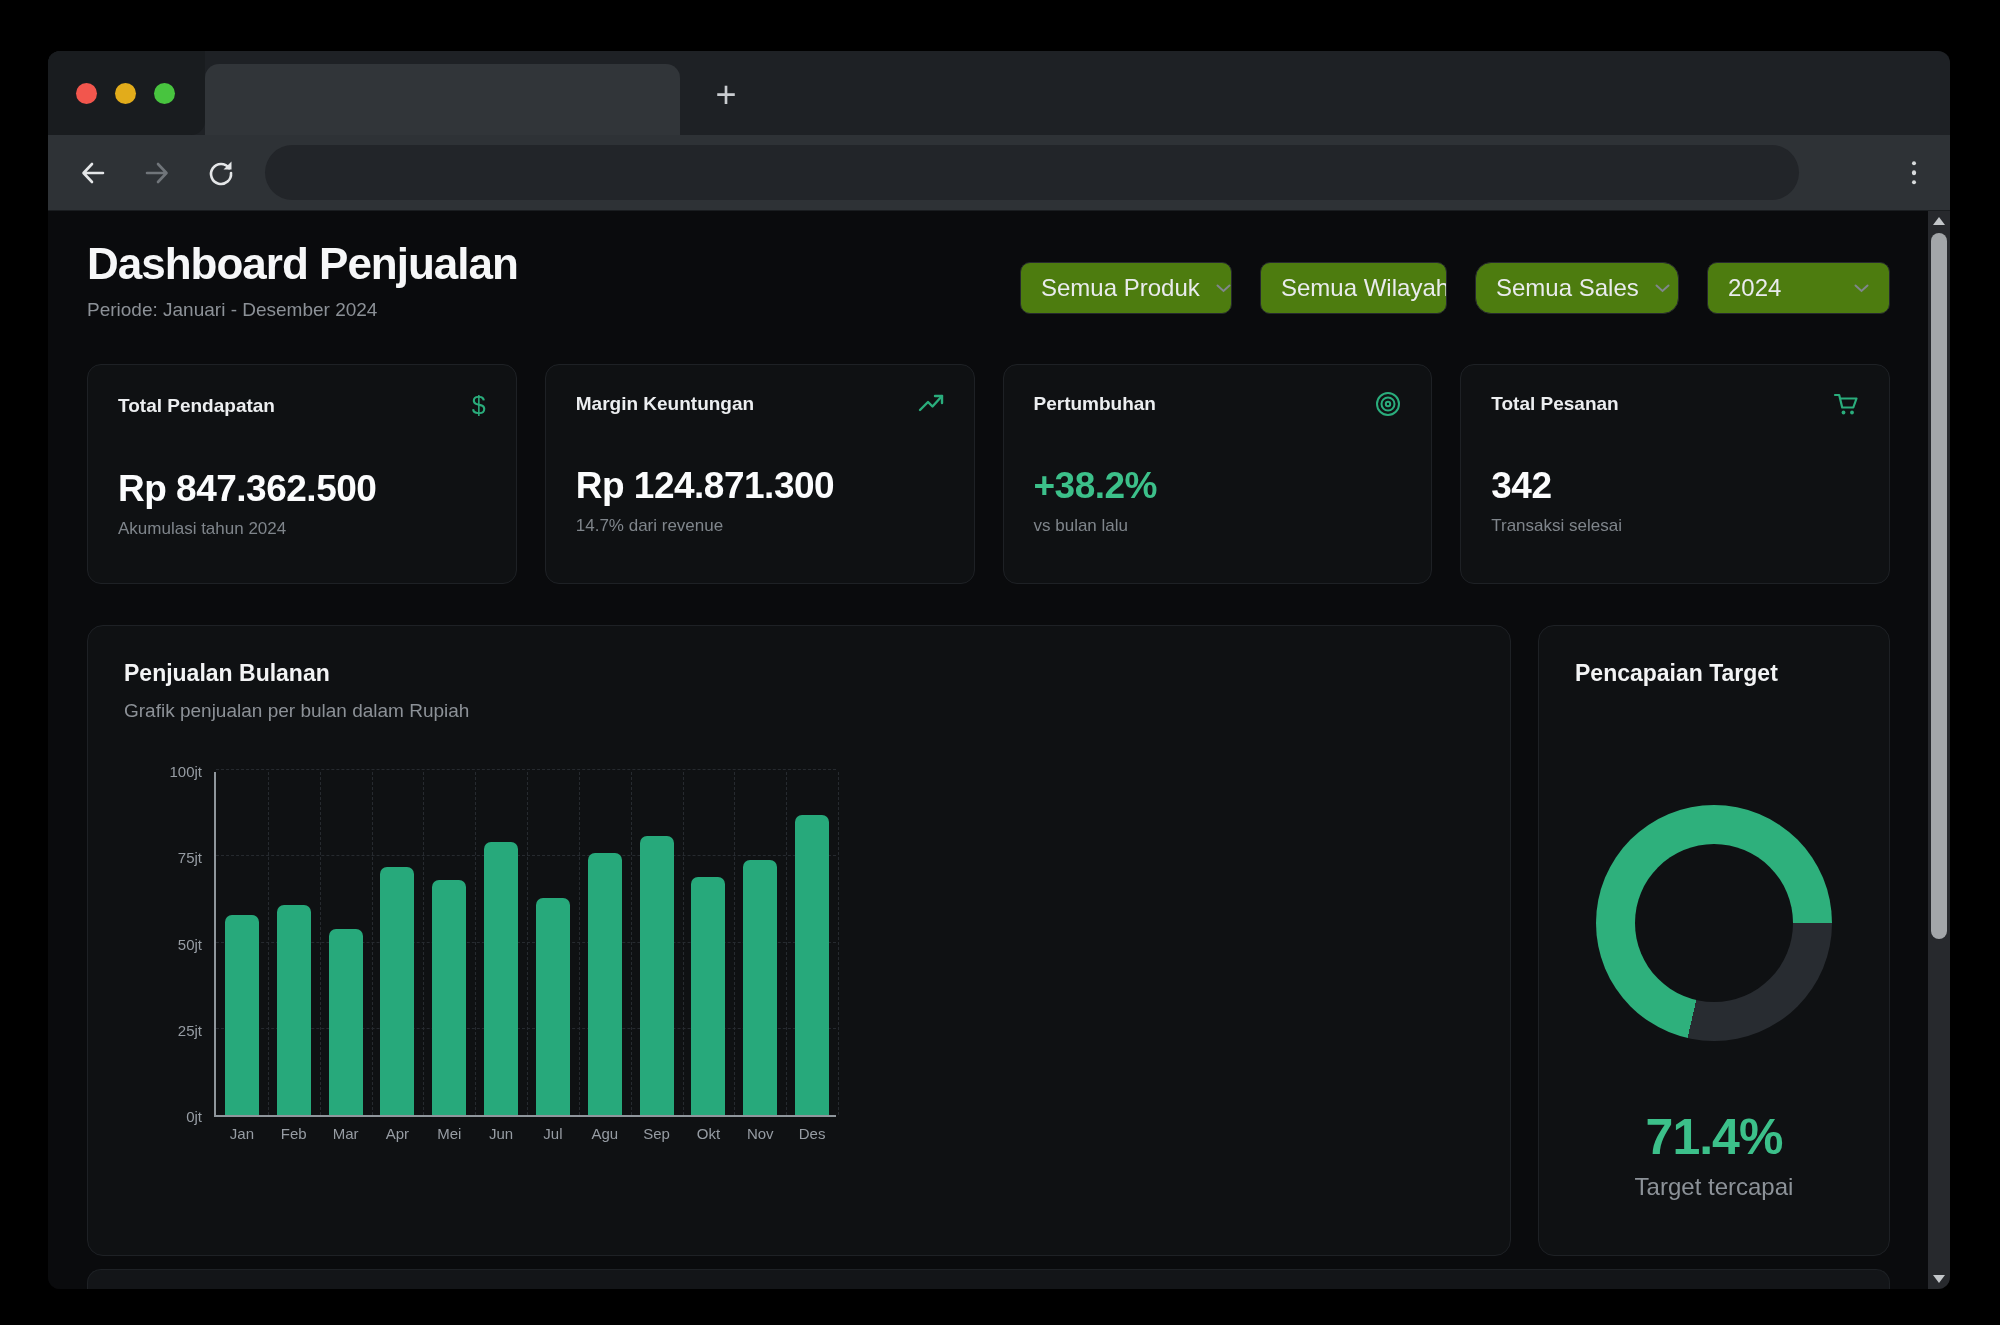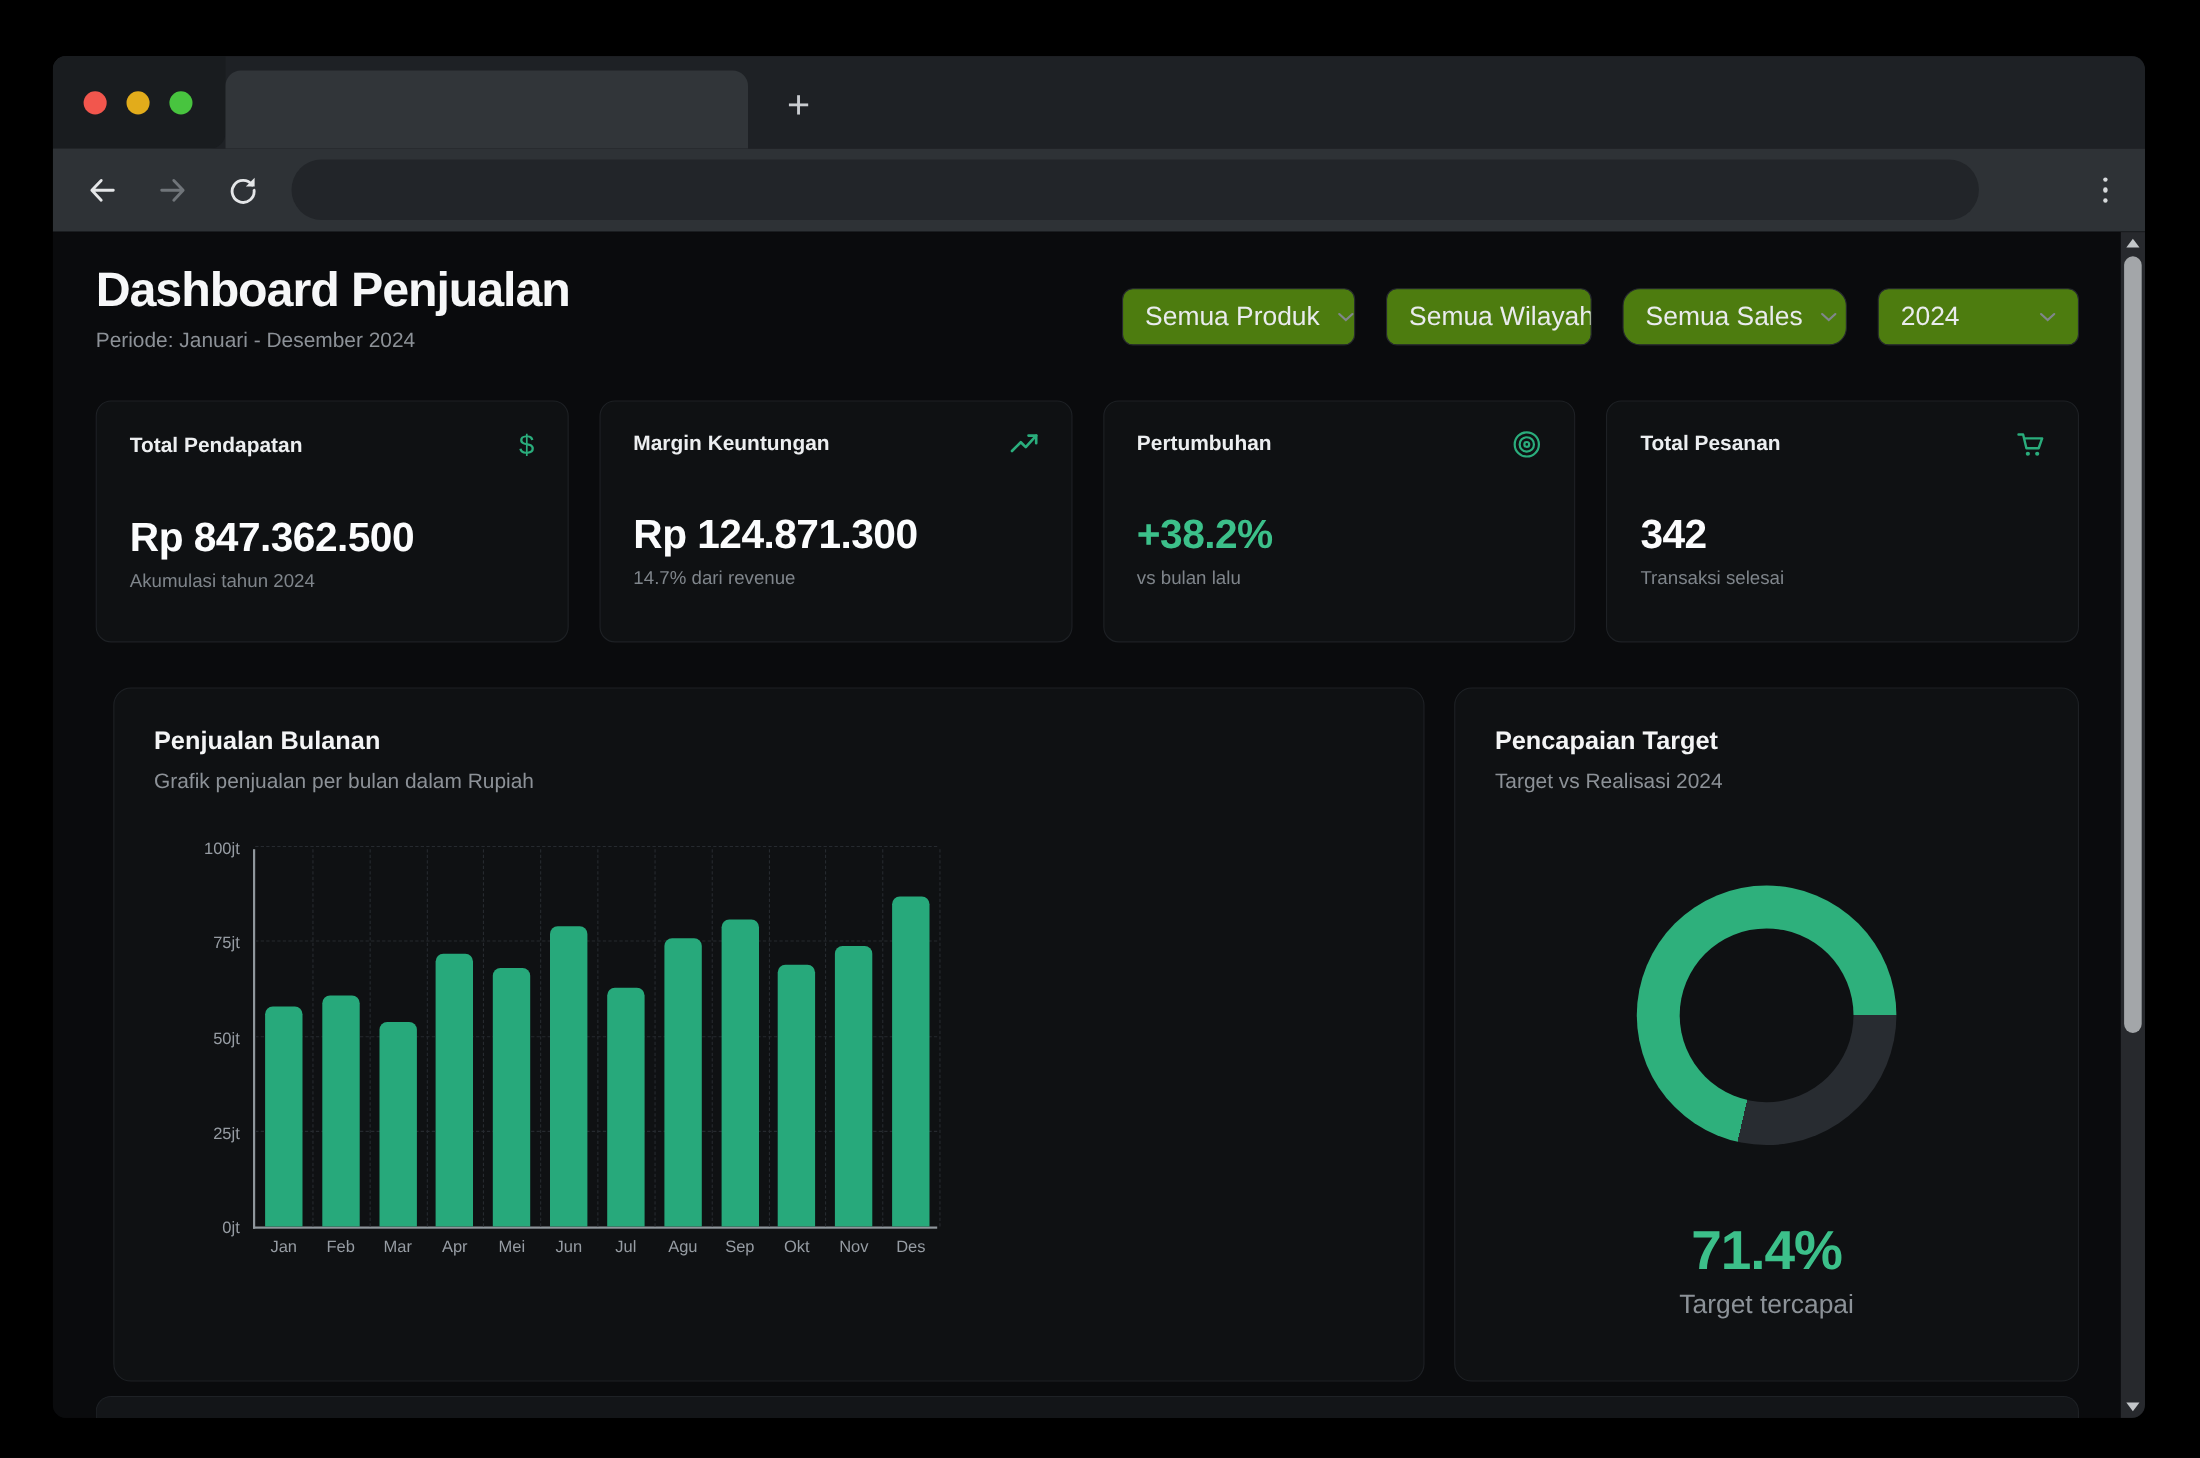--- a/index.html
+++ b/index.html
@@ -76,21 +76,21 @@
   .stat-card { flex:1; height:220px; padding:26px 30px; }
   .stat-head { display:flex; justify-content:space-between; align-items:center; }
   .stat-label { font-size:19px; font-weight:700; color:#eceef0; }
   .stat-icon { color:var(--accent,#2aad7c); font-size:25px; font-weight:500; display:flex; }
   .stat-value { margin-top:48px; font-size:37px; font-weight:700; letter-spacing:-0.5px; color:#fbfcfd; }
   .stat-value.green { color:var(--value-green,#3cc08a); }
   .stat-sub { margin-top:9px; font-size:17px; color:#7f858b; }
   
   .charts-row { position:absolute; top:414px; left:0; width:100%; display:flex; gap:27px; }
   .chart-card { height:631px; border-radius:16px; padding:34px 36px; position:relative; }
-  .bar-card { width:1192px;margin-left:16px; }
+  .bar-card { width:1424px; }
   .donut-card { flex:1; }
   .chart-title { font-size:23px; font-weight:700; color:#f3f4f5; }
   .chart-subtitle { margin-top:13px; font-size:19px; color:#8c9197; }
   
   .chart-area { position:relative; margin-top:50px; margin-left:4px; width:720px; height:345px; }
   .ylabel { position:absolute; left:0; width:74px; text-align:right; font-size:15px; color:#969ca3; }
   .plot {
     position:absolute; left:86px; top:0; width:622px; height:345px;
     border-left:2px solid #8f969c; border-bottom:2px solid #8f969c;
   }
@@ -304,21 +304,20 @@
                 <div class="xlabel" style="left: 466.5px; width: 51.8333px;">Okt</div>
                 <div class="bar" style="left: 527.25px; height: 255.3px;"></div>
                 <div class="xlabel" style="left: 518.333px; width: 51.8333px;">Nov</div>
                 <div class="bar" style="left: 579.083px; height: 300.15px;"></div>
                 <div class="xlabel" style="left: 570.167px; width: 51.8333px;">Des</div>
               </div>
           </div>
         </div>
         <div class="card chart-card donut-card">
           <div class="chart-title">Pencapaian Target</div>
-          <div class="chart-subtitle">Target vs Realisasi 2024</div>
           <div class="donut" id="donut" style="background: conic-gradient(from 90deg, rgb(40, 44, 49) 0deg, rgb(40, 44, 49) 102.96deg, rgb(46, 176, 124) 102.96deg, rgb(46, 176, 124) 360deg);">
             <div class="donut-hole"></div>
           </div>
           <div class="donut-pct">71.4%</div>
           <div class="donut-caption">Target tercapai</div>
         </div>
       </div>
 
       <div class="partial-card"></div>
     </div>

